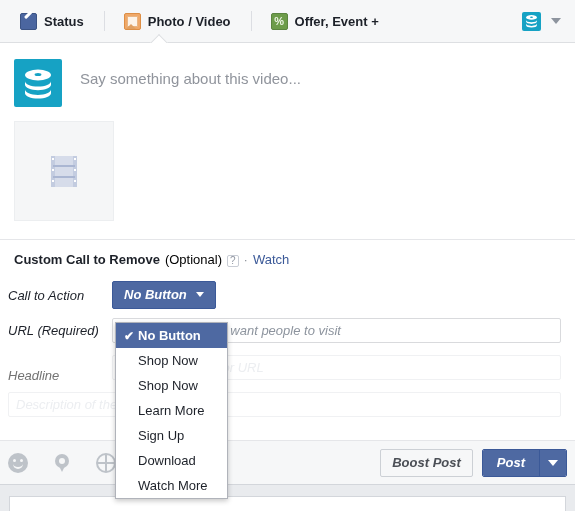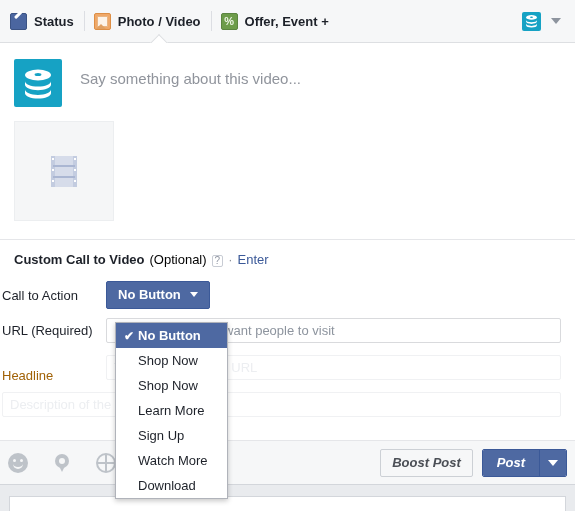--- a/index.html
+++ b/index.html
@@ -49,21 +49,21 @@
   .tabs {
     display: flex;
     align-items: center;
     height: 100%;
     flex: 1 1 auto;
   }
   .tab {
     display: flex;
     align-items: center;
     height: 100%;
-    padding: 0 10px;
+    padding: 0 20px;
     cursor: pointer;
     position: relative;
   }
   .tab + .tab::before {
     content: "";
     position: absolute;
     left: 0;
     top: 11px;
     bottom: 11px;
     width: 1px;
@@ -287,34 +287,35 @@
   .dot-sep {
     margin: 0 5px;
     color: #90949c;
   }
   .remove-link {
     color: #3b5998;
     cursor: pointer;
   }
 
   .form-rows {
-    padding: 8px 14px 0 2px;
+    padding: 8px 14px 0 8px;
+    font-style: italic;
   }
   .frow {
     display: flex;
     align-items: center;
     margin-bottom: 9px;
   }
   .flabel {
     width: 104px;
     flex: none;
     font-size: 13px;
     color: #1d2129;
   }
-  .flabel.disabled { color: #a16207; margin-top: 16px; }
+  .flabel.disabled { color: #737373; margin-top: 16px; }
 
   .btn-blue {
     background: #4e69a2;
     border: 1px solid #3b5998;
     color: #ffffff;
     font-size: 13px;
     font-weight: bold;
     padding: 5px 11px 6px 11px;
     border-radius: 2px;
     display: inline-flex;
@@ -609,25 +610,25 @@
           <i class="r1"></i>
             <i class="r2"></i>
             <i class="r3"></i>
         </span>
       </div>
     </div>
 
     <div class="cta-sep"></div>
 
     <div class="cta-head">
-      <span class="cta-title">Custom Call to Video</span>
+      <span class="cta-title">Custom Call to Remove</span>
       <span class="cta-optional">(Optional)</span>
       <span class="help-badge">?</span>
       <span class="dot-sep">·</span>
-      <span class="remove-link">Enter</span>
+      <span class="remove-link">Watch</span>
     </div>
 
     <div class="form-rows">
 
       <div class="frow">
         <span class="flabel">Call to Action</span>
         <span class="btn-blue">
           <span>No Button</span>
           <span class="caret-w"></span>
         </span>
@@ -697,21 +698,21 @@
     <div class="menu-item">
       <span class="chk"></span>
       <span>Learn More</span>
     </div>
     <div class="menu-item">
       <span class="chk"></span>
       <span>Sign Up</span>
     </div>
     <div class="menu-item">
       <span class="chk"></span>
-      <span>Watch More</span>
+      <span>Download</span>
     </div>
     <div class="menu-item">
       <span class="chk"></span>
-      <span>Download</span>
+      <span>Watch More</span>
     </div>
   </div>
 
 </div>
 
 </body></html>

